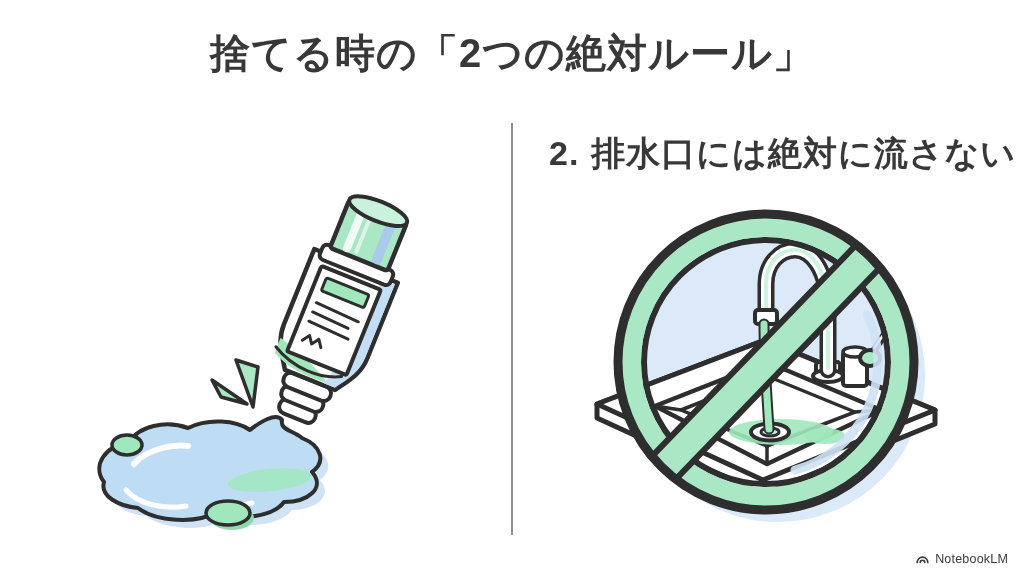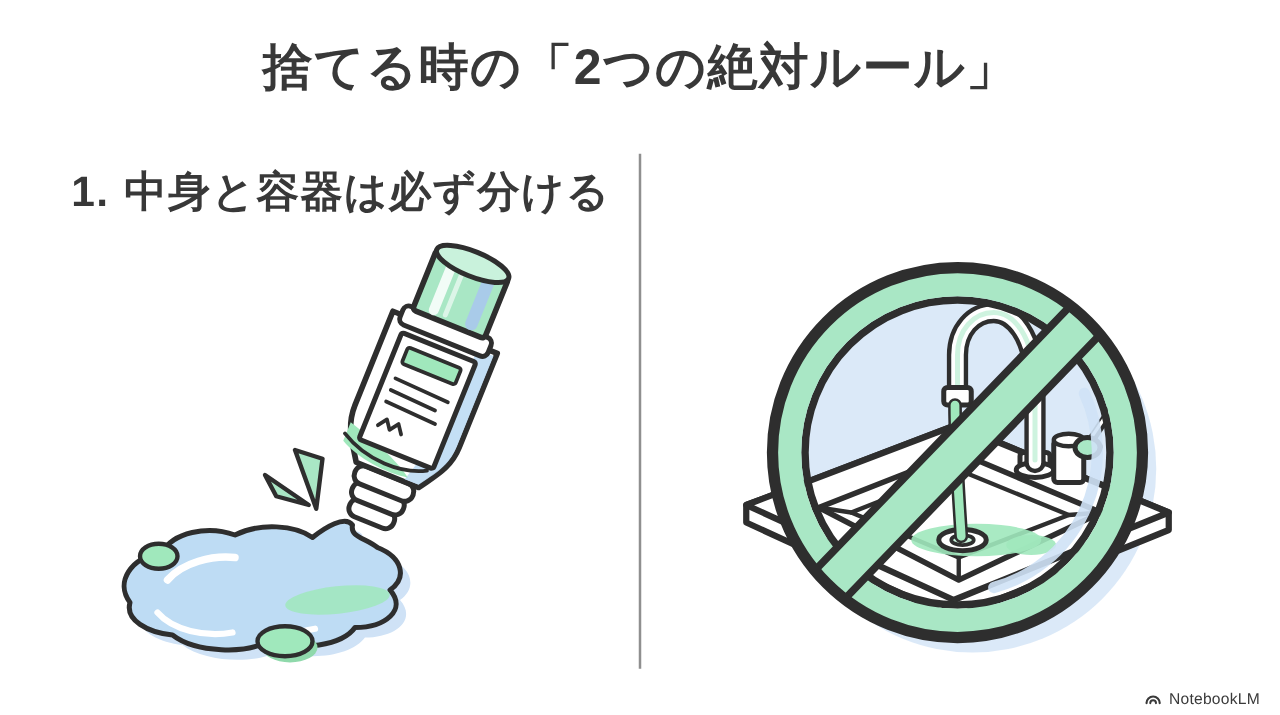--- a/index.html
+++ b/index.html
@@ -46,23 +46,20 @@
 </head>
 <body>
 
 <div class="slide">
 
   <h1 class="title">捨てる時の「2つの絶対ルール」</h1>
 
   <div class="divider"></div>
 
   <section class="panel panel-left">
-    <h2 class="rule-heading">
-      <span class="rule-number">1.</span><span class="rule-label">中身と容器は必ず分ける</span>
-    </h2>
 
     <svg class="illus illus-left" width="460" height="360" viewBox="0 0 460 360">
 
       <g>
         <path transform="translate(8,8)" style="fill:var(--blue-shadow)" d="M 74,302 C 62,286 74,266 100,262 C 108,246 136,240 158,248 C 178,238 206,240 220,250 C 230,242 246,232 252,240 C 250,250 262,250 272,258 C 292,266 296,282 282,292 C 296,308 278,322 254,322 C 244,336 210,342 186,332 C 168,344 126,342 108,328 C 88,326 70,316 74,302 Z"></path>
         <path class="ln" stroke-width="4" style="fill:var(--blue-light)" d="M 74,302 C 62,286 74,266 100,262 C 108,246 136,240 158,248 C 178,238 206,240 220,250 C 230,242 246,232 252,240 C 250,250 262,250 272,258 C 292,266 296,282 282,292 C 296,308 278,322 254,322 C 244,336 210,342 186,332 C 168,344 126,342 108,328 C 88,326 70,316 74,302 Z"></path>
         <ellipse cx="240" cy="300" rx="42" ry="11" transform="rotate(-6 240 300)" style="fill:var(--green-accent);opacity:.85"></ellipse>
         <path d="M 104,284 C 116,270 140,264 158,266" stroke="#ffffff" stroke-width="6" fill="none" stroke-linecap="round"></path>
         <path d="M 96,310 C 108,324 134,330 156,326" stroke="#ffffff" stroke-width="5" fill="none" stroke-linecap="round"></path>
         <path d="M 206,326 L 222,323" stroke="#ffffff" stroke-width="5" fill="none" stroke-linecap="round"></path>
@@ -103,20 +100,23 @@
           <rect x="-19" y="-218" width="8" height="46" rx="4" fill="#ffffff" opacity=".85"></rect>
           <rect x="-7" y="-216" width="4" height="42" rx="2" fill="#ffffff" opacity=".6"></rect>
           <rect x="12" y="-218" width="10" height="46" rx="5" style="fill:var(--cap-blue-stripe)" opacity=".85"></rect>
           <ellipse cx="0" cy="-222" rx="31" ry="10" class="ln" stroke-width="4" style="fill:var(--mint-light)"></ellipse>
         </g>
       </g>
     </svg>
   </section>
 
   <section class="panel panel-right">
+    <h2 class="rule-heading">
+      <span class="rule-number">2.</span><span class="rule-label">排水口には絶対に流さない</span>
+    </h2>
 
     <svg class="illus illus-right" width="365" height="355" viewBox="0 0 365 355">
 
       <circle cx="193" cy="183" r="147" style="fill:var(--blue-shadow);opacity:.75"></circle>
 
       <g>
         <path class="ln" stroke-width="5" style="fill:#fff" d="M 12,212 L 180,148 L 350,218 L 350,232 L 178,302 L 12,226 Z"></path>
         <path class="ln" stroke-width="5" style="fill:#fff" d="M 12,212 L 180,148 L 350,218 L 178,288 Z"></path>
         <path class="ln" stroke-width="4.5" style="fill:#fff" d="M 70,214 L 182,170 L 296,218 L 182,272 Z"></path>
         <path class="ln" stroke-width="3.5" style="fill:#fff" d="M 96,218 L 182,184 L 270,220 L 182,254 Z"></path>

